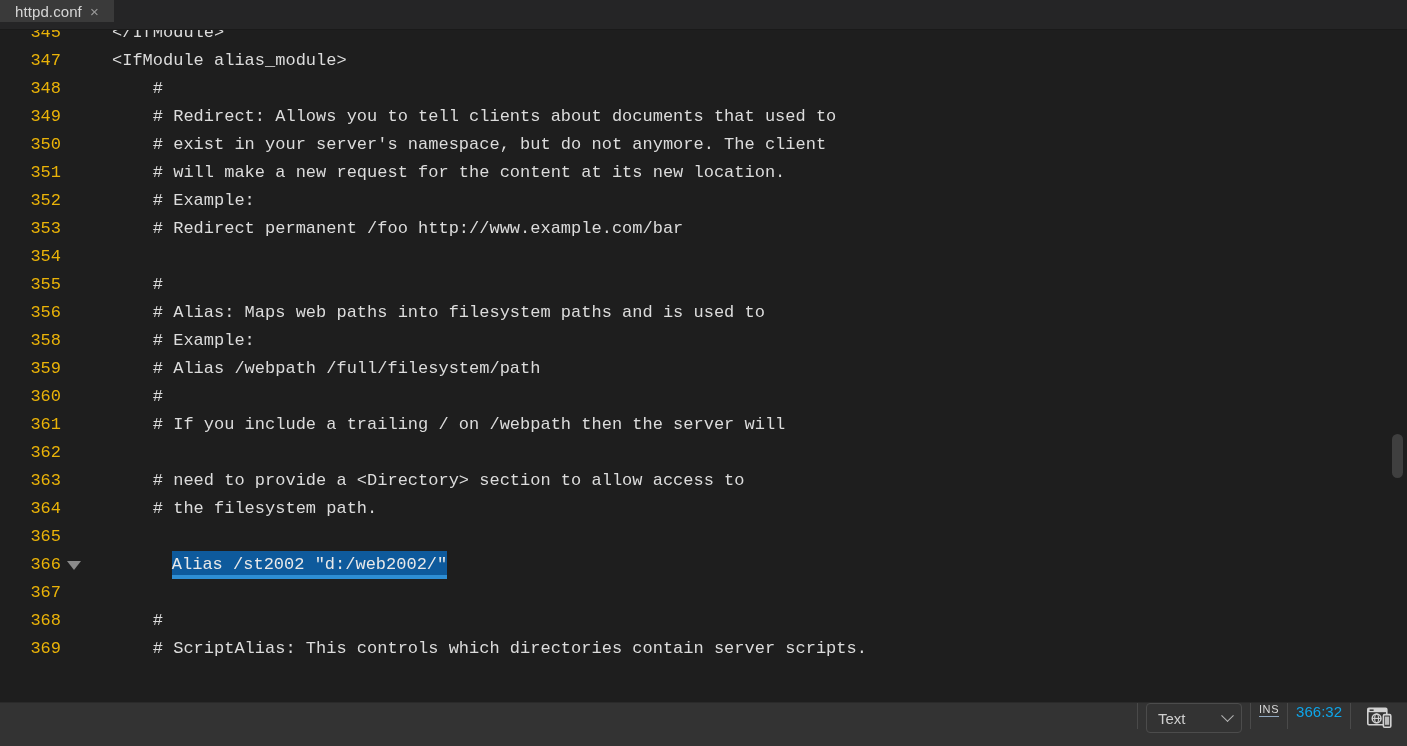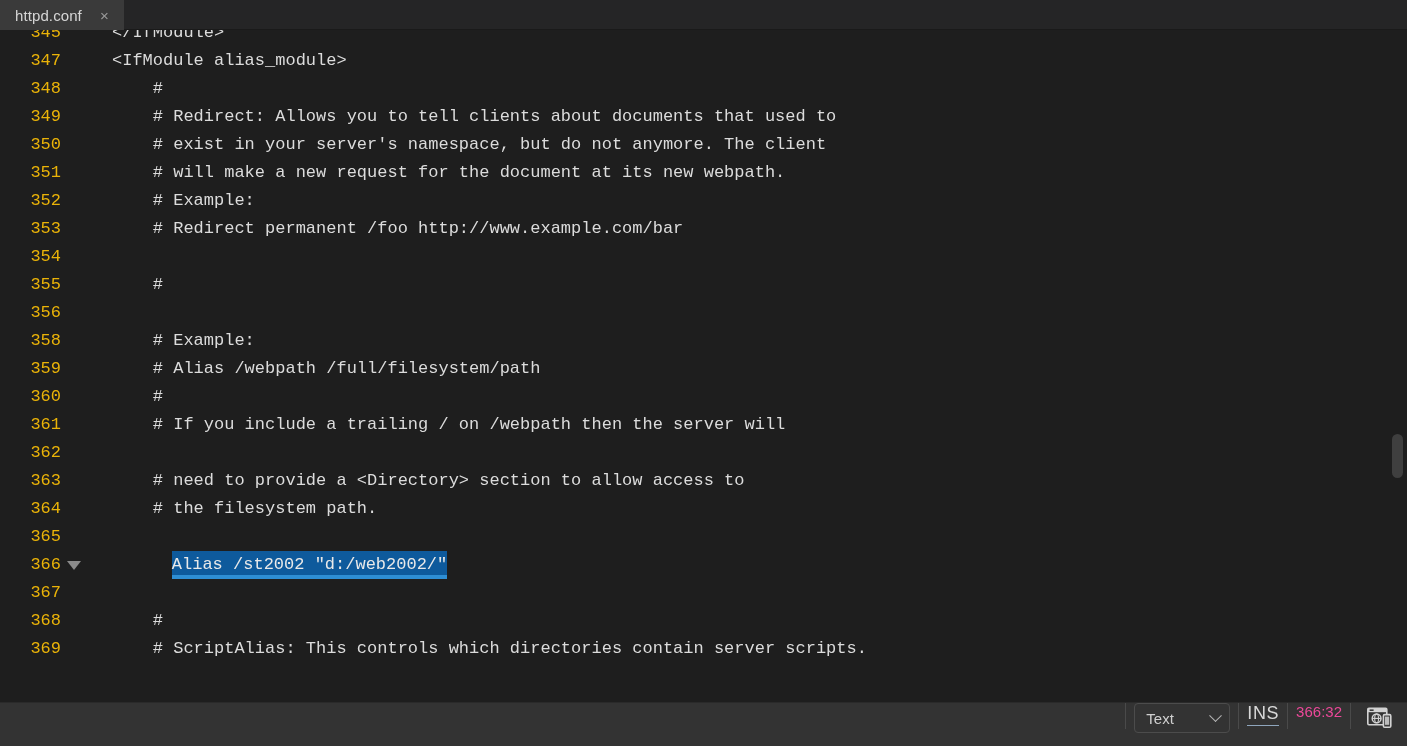--- a/index.html
+++ b/index.html
@@ -24,29 +24,29 @@
     height: 30px;
     background: #252526;
     border-bottom: 1px solid #1a1a1a;
     display: flex;
     align-items: stretch;
     flex: 0 0 30px;
   }
   .tab {
     display: flex;
     align-items: center;
-    gap: 16px;
+    gap: 6px;
     padding: 0 13px 0 15px;
     background: #3a3a3a;
     color: #d6d6d6;
     font-size: 15px;
     font-family: "Liberation Sans", sans-serif;
     cursor: pointer;
     user-select: none;
-    height: 30px;
+    height: 22px;
   }
   .tab-label { line-height: 1; letter-spacing: 0.1px; }
   .tab-close {
     color: #9a9a9a;
     font-size: 15px;
     line-height: 1;
     width: 13px; text-align: center;
     cursor: pointer;
   }
 
@@ -162,29 +162,29 @@
     user-select: none;
   }
   .chev {
     width: 9px; height: 9px;
     border-right: 1.6px solid #b4b4b4;
     border-bottom: 1.6px solid #b4b4b4;
     transform: rotate(45deg) translate(-2px,-2px);
   }
   .ins {
     color: #d8d8d8;
-    font-size: 18px;
+    font-size: 11px;
     letter-spacing: 0.6px;
     border-bottom: 1.5px solid #8fa6bd;
     padding-bottom: 1px;
     cursor: pointer;
     user-select: none;
   }
   .pos {
-    color: #ec4899;
+    color: #0ea5e9;
     font-size: 15px;
     user-select: none;
     cursor: default;
   }
   .browser-icon {
     width: 34px; height: 30px;
     display: flex; align-items: center; justify-content: center;
     cursor: pointer;
     margin-left: 4px;
   }
@@ -236,21 +236,21 @@
             <span class="lineno">350</span>
             <span class="fold"></span>
           </div>
           <span class="code">    # exist in your server's namespace, but do not anymore. The client</span>
         </div>
         <div class="line">
           <div class="gutter">
             <span class="lineno">351</span>
             <span class="fold"></span>
           </div>
-          <span class="code">    # will make a new request for the document at its new webpath.</span>
+          <span class="code">    # will make a new request for the content at its new location.</span>
         </div>
         <div class="line">
           <div class="gutter">
             <span class="lineno">352</span>
             <span class="fold"></span>
           </div>
           <span class="code">    # Example:</span>
         </div>
         <div class="line">
           <div class="gutter">
@@ -271,20 +271,21 @@
             <span class="lineno">355</span>
             <span class="fold"></span>
           </div>
           <span class="code">    #</span>
         </div>
         <div class="line">
           <div class="gutter">
             <span class="lineno">356</span>
             <span class="fold"></span>
           </div>
+          <span class="code">    # Alias: Maps web paths into filesystem paths and is used to</span>
         </div>
         <div class="line">
           <div class="gutter">
             <span class="lineno">358</span>
             <span class="fold"></span>
           </div>
           <span class="code">    # Example:</span>
         </div>
         <div class="line">
           <div class="gutter">

